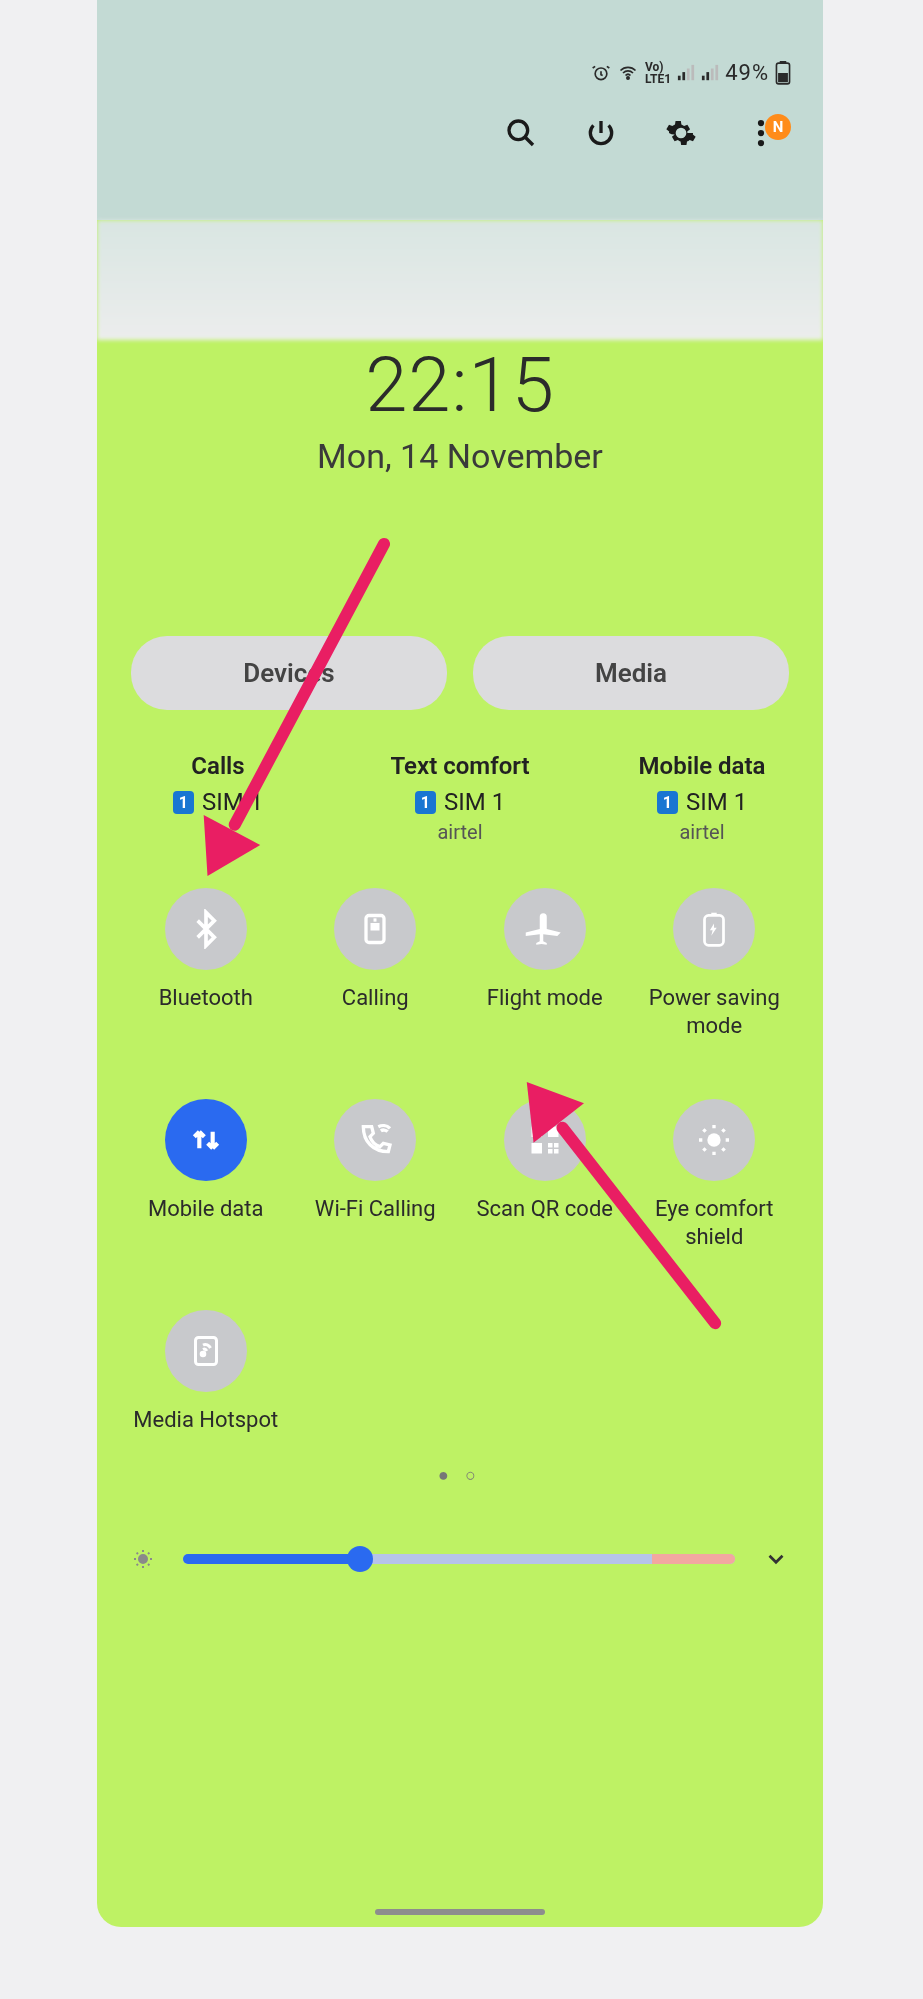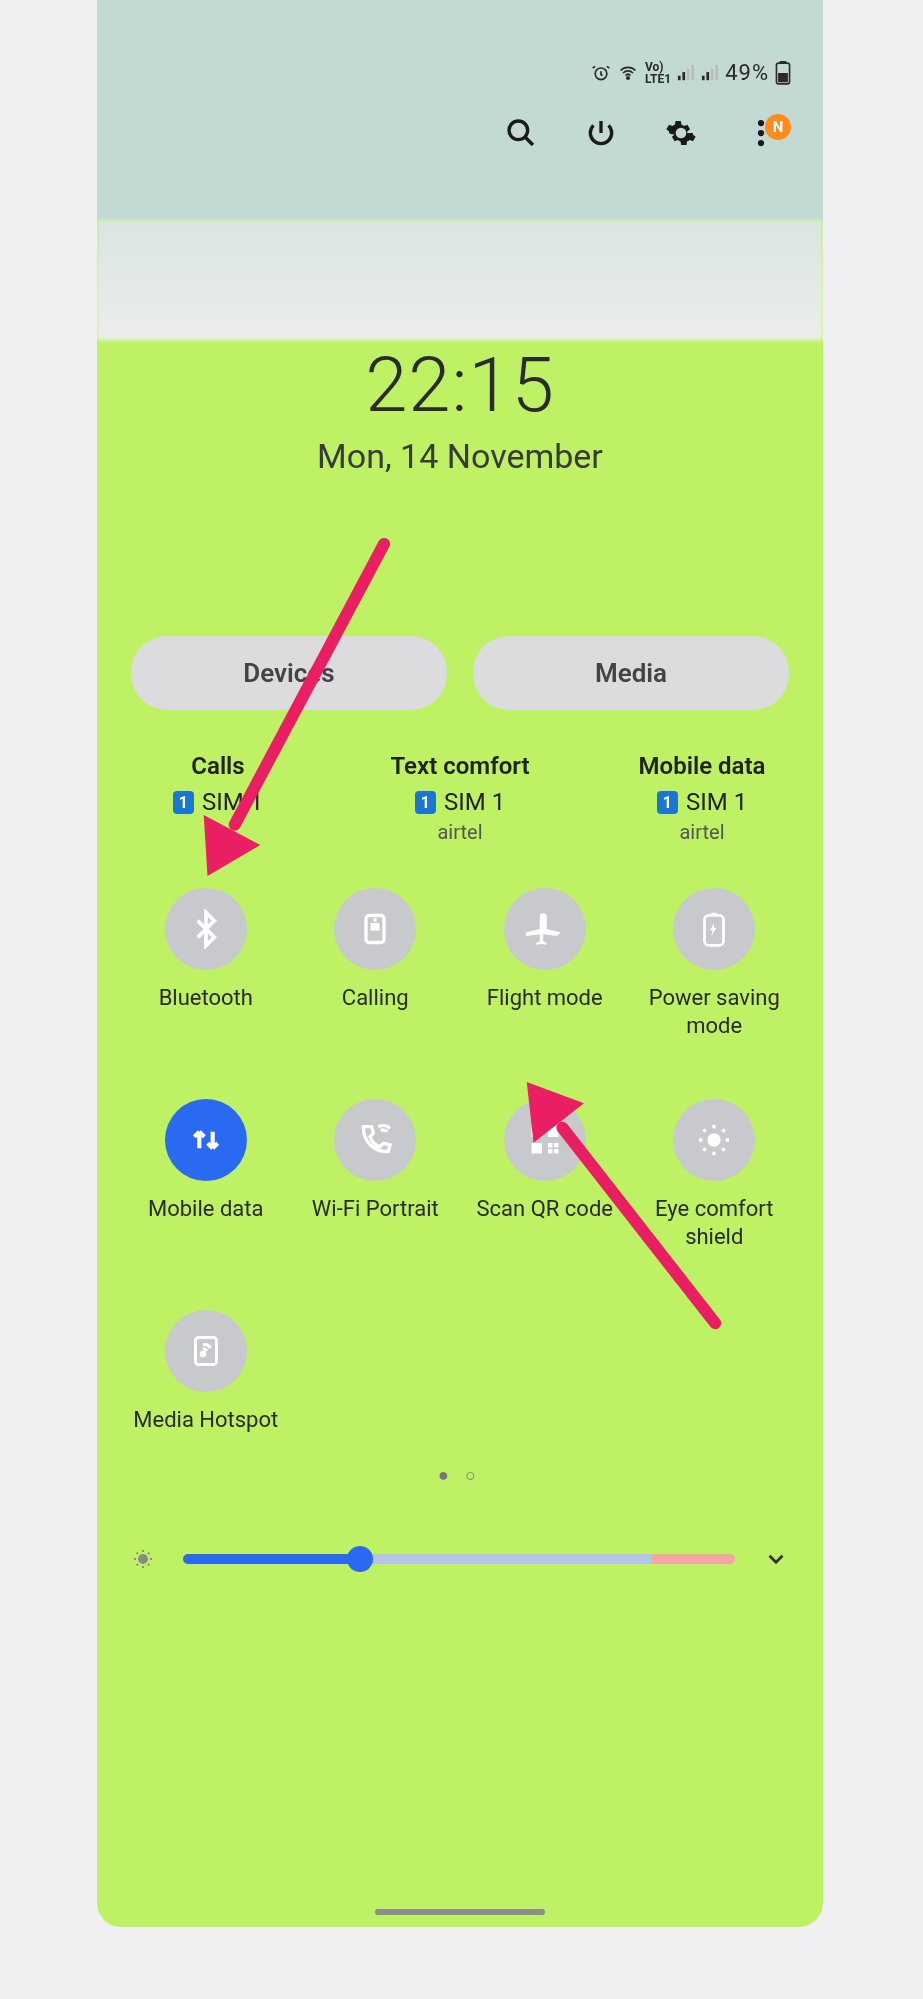--- a/index.html
+++ b/index.html
@@ -359,21 +359,21 @@
       <div class="label">Mobile data</div>
     </div>
 
     <div class="tile">
       <div class="circle">
         <svg width="40" height="40" viewBox="0 0 24 24" fill="none" stroke="#fff" stroke-width="2">
             <path d="M5 4c0 9 6 15 15 15l1-4-4-1-2 2c-3-1-5-3-6-6l2-2-1-4z"></path>
             <path d="M14 4c2-1 5-1 7 1M15.5 6.5c1-.7 3-.7 4 .5"></path>
           </svg>
       </div>
-      <div class="label">Wi-Fi Portrait</div>
+      <div class="label">Wi-Fi Calling</div>
     </div>
     <div class="tile">
       <div class="circle">
         <svg width="36" height="36" viewBox="0 0 24 24" fill="#fff">
             <rect x="3" y="3" width="7" height="7"></rect>
             <rect x="14" y="3" width="7" height="7"></rect>
             <rect x="3" y="14" width="7" height="7"></rect>
             <rect x="14" y="14" width="3" height="3"></rect>
             <rect x="18" y="18" width="3" height="3"></rect>
             <rect x="14" y="18" width="3" height="3"></rect>

